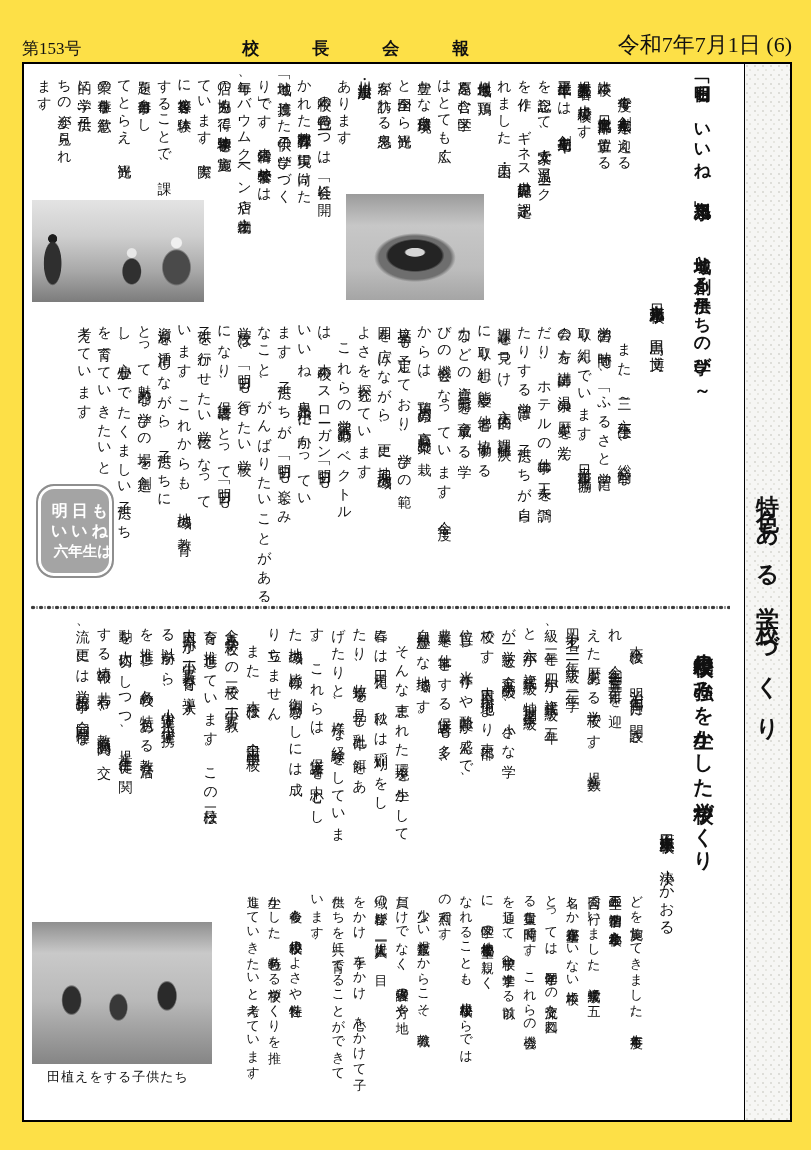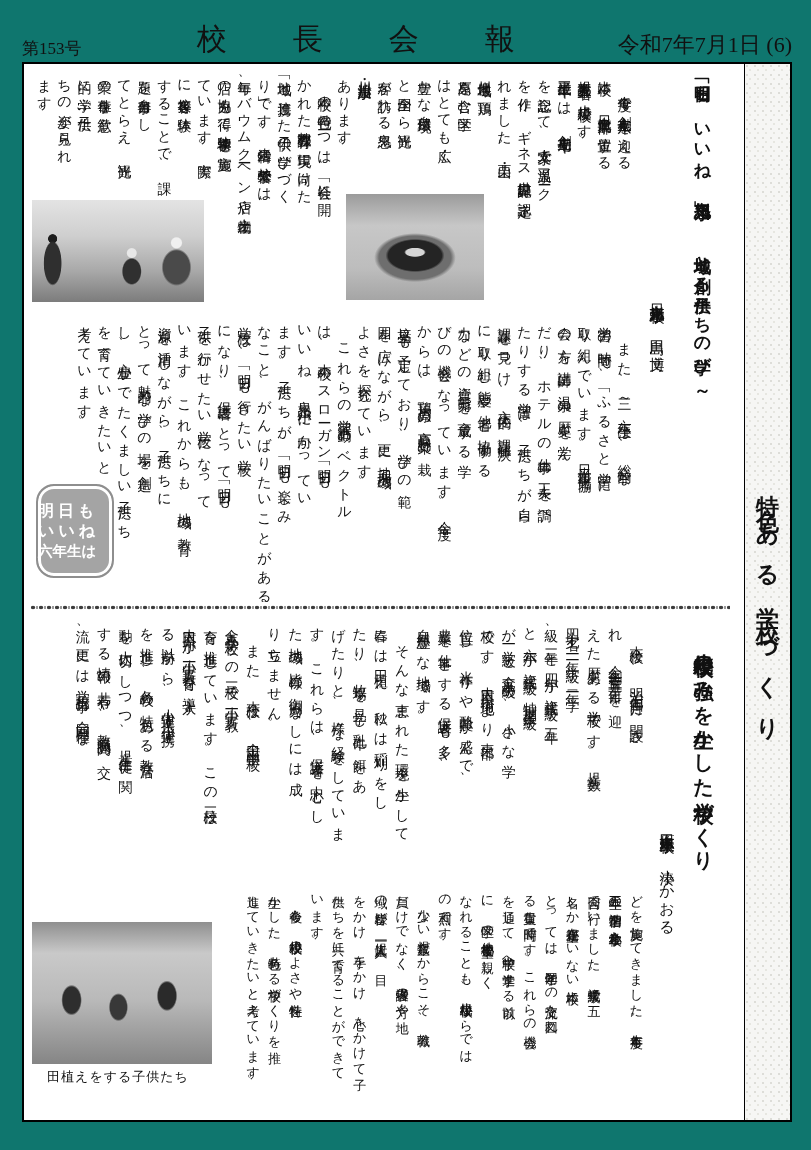--- a/index.html
+++ b/index.html
@@ -1,22 +1,22 @@
 <!DOCTYPE html>
 <html><head>
 <meta charset="utf-8">
 <style>
   html,body{margin:0;padding:0;background:#fff;}
-  .page{position:relative;width:811px;height:1150px;background:#0f766e;overflow:hidden;
+  .page{position:relative;width:811px;height:1150px;background:#fde047;overflow:hidden;
         font-family:"Liberation Serif","DejaVu Serif",serif;color:#111;}
   
   .hdr{position:absolute;left:22px;top:26px;width:770px;height:34px;display:flex;
        align-items:flex-end;justify-content:space-between;}
   .hdr .issue{font-size:17px;}
-  .hdr .paper-title{font-size:30px;font-weight:400;letter-spacing:18px;margin-left:30px;}
+  .hdr .paper-title{font-size:17px;font-weight:700;letter-spacing:18px;margin-left:30px;}
   .hdr .date{font-size:22px;}
   
   .box{position:absolute;left:22px;top:62px;width:766px;height:1056px;border:2px solid #000;background:#fff;}
   
   .sidebar{position:absolute;right:0;top:0;width:45px;height:100%;border-left:1px solid #000;
            background-color:#f6f6f4;
            background-image:radial-gradient(circle at 2px 2px,#ddddd8 1px,transparent 1.4px),
                             radial-gradient(circle at 5px 6px,#e6e6e0 1px,transparent 1.3px);
            background-size:8px 9px;
            display:flex;align-items:center;justify-content:center;}
@@ -59,21 +59,21 @@
      background-image:
        radial-gradient(ellipse 16px 24px at 22% 55%,#2e2e2e 55%,transparent 64%),
        radial-gradient(ellipse 15px 22px at 48% 60%,#383838 55%,transparent 64%),
        radial-gradient(ellipse 16px 24px at 75% 52%,#2a2a2a 55%,transparent 64%),
        linear-gradient(180deg,#8f8f8f 0%,#c9c9c9 22%,#b9b9b9 55%,#858585 100%);}
   .caption{position:absolute;left:2px;top:454px;width:180px;text-align:center;font-size:13px;letter-spacing:1px;}
   
   .logo{position:absolute;left:10px;top:420px;width:74px;height:90px;border-radius:18px;
         background:#a4a4a4;border:2px solid #8e8e8e;
         box-shadow:inset 0 0 0 3px #fff;
-        display:flex;flex-direction:column;align-items:flex-start;justify-content:center;
+        display:flex;flex-direction:column;align-items:flex-end;justify-content:center;
         font-family:"Liberation Sans","DejaVu Sans",sans-serif;color:#fff;font-weight:bold;}
   .logo .l1,.logo .l2{font-size:16px;letter-spacing:4px;line-height:20px;}
   .logo .l3{font-size:14.5px;letter-spacing:0;line-height:20px;}
 </style>
 </head>
 <body>
 
 <div class="page">
 
   <div class="hdr">

